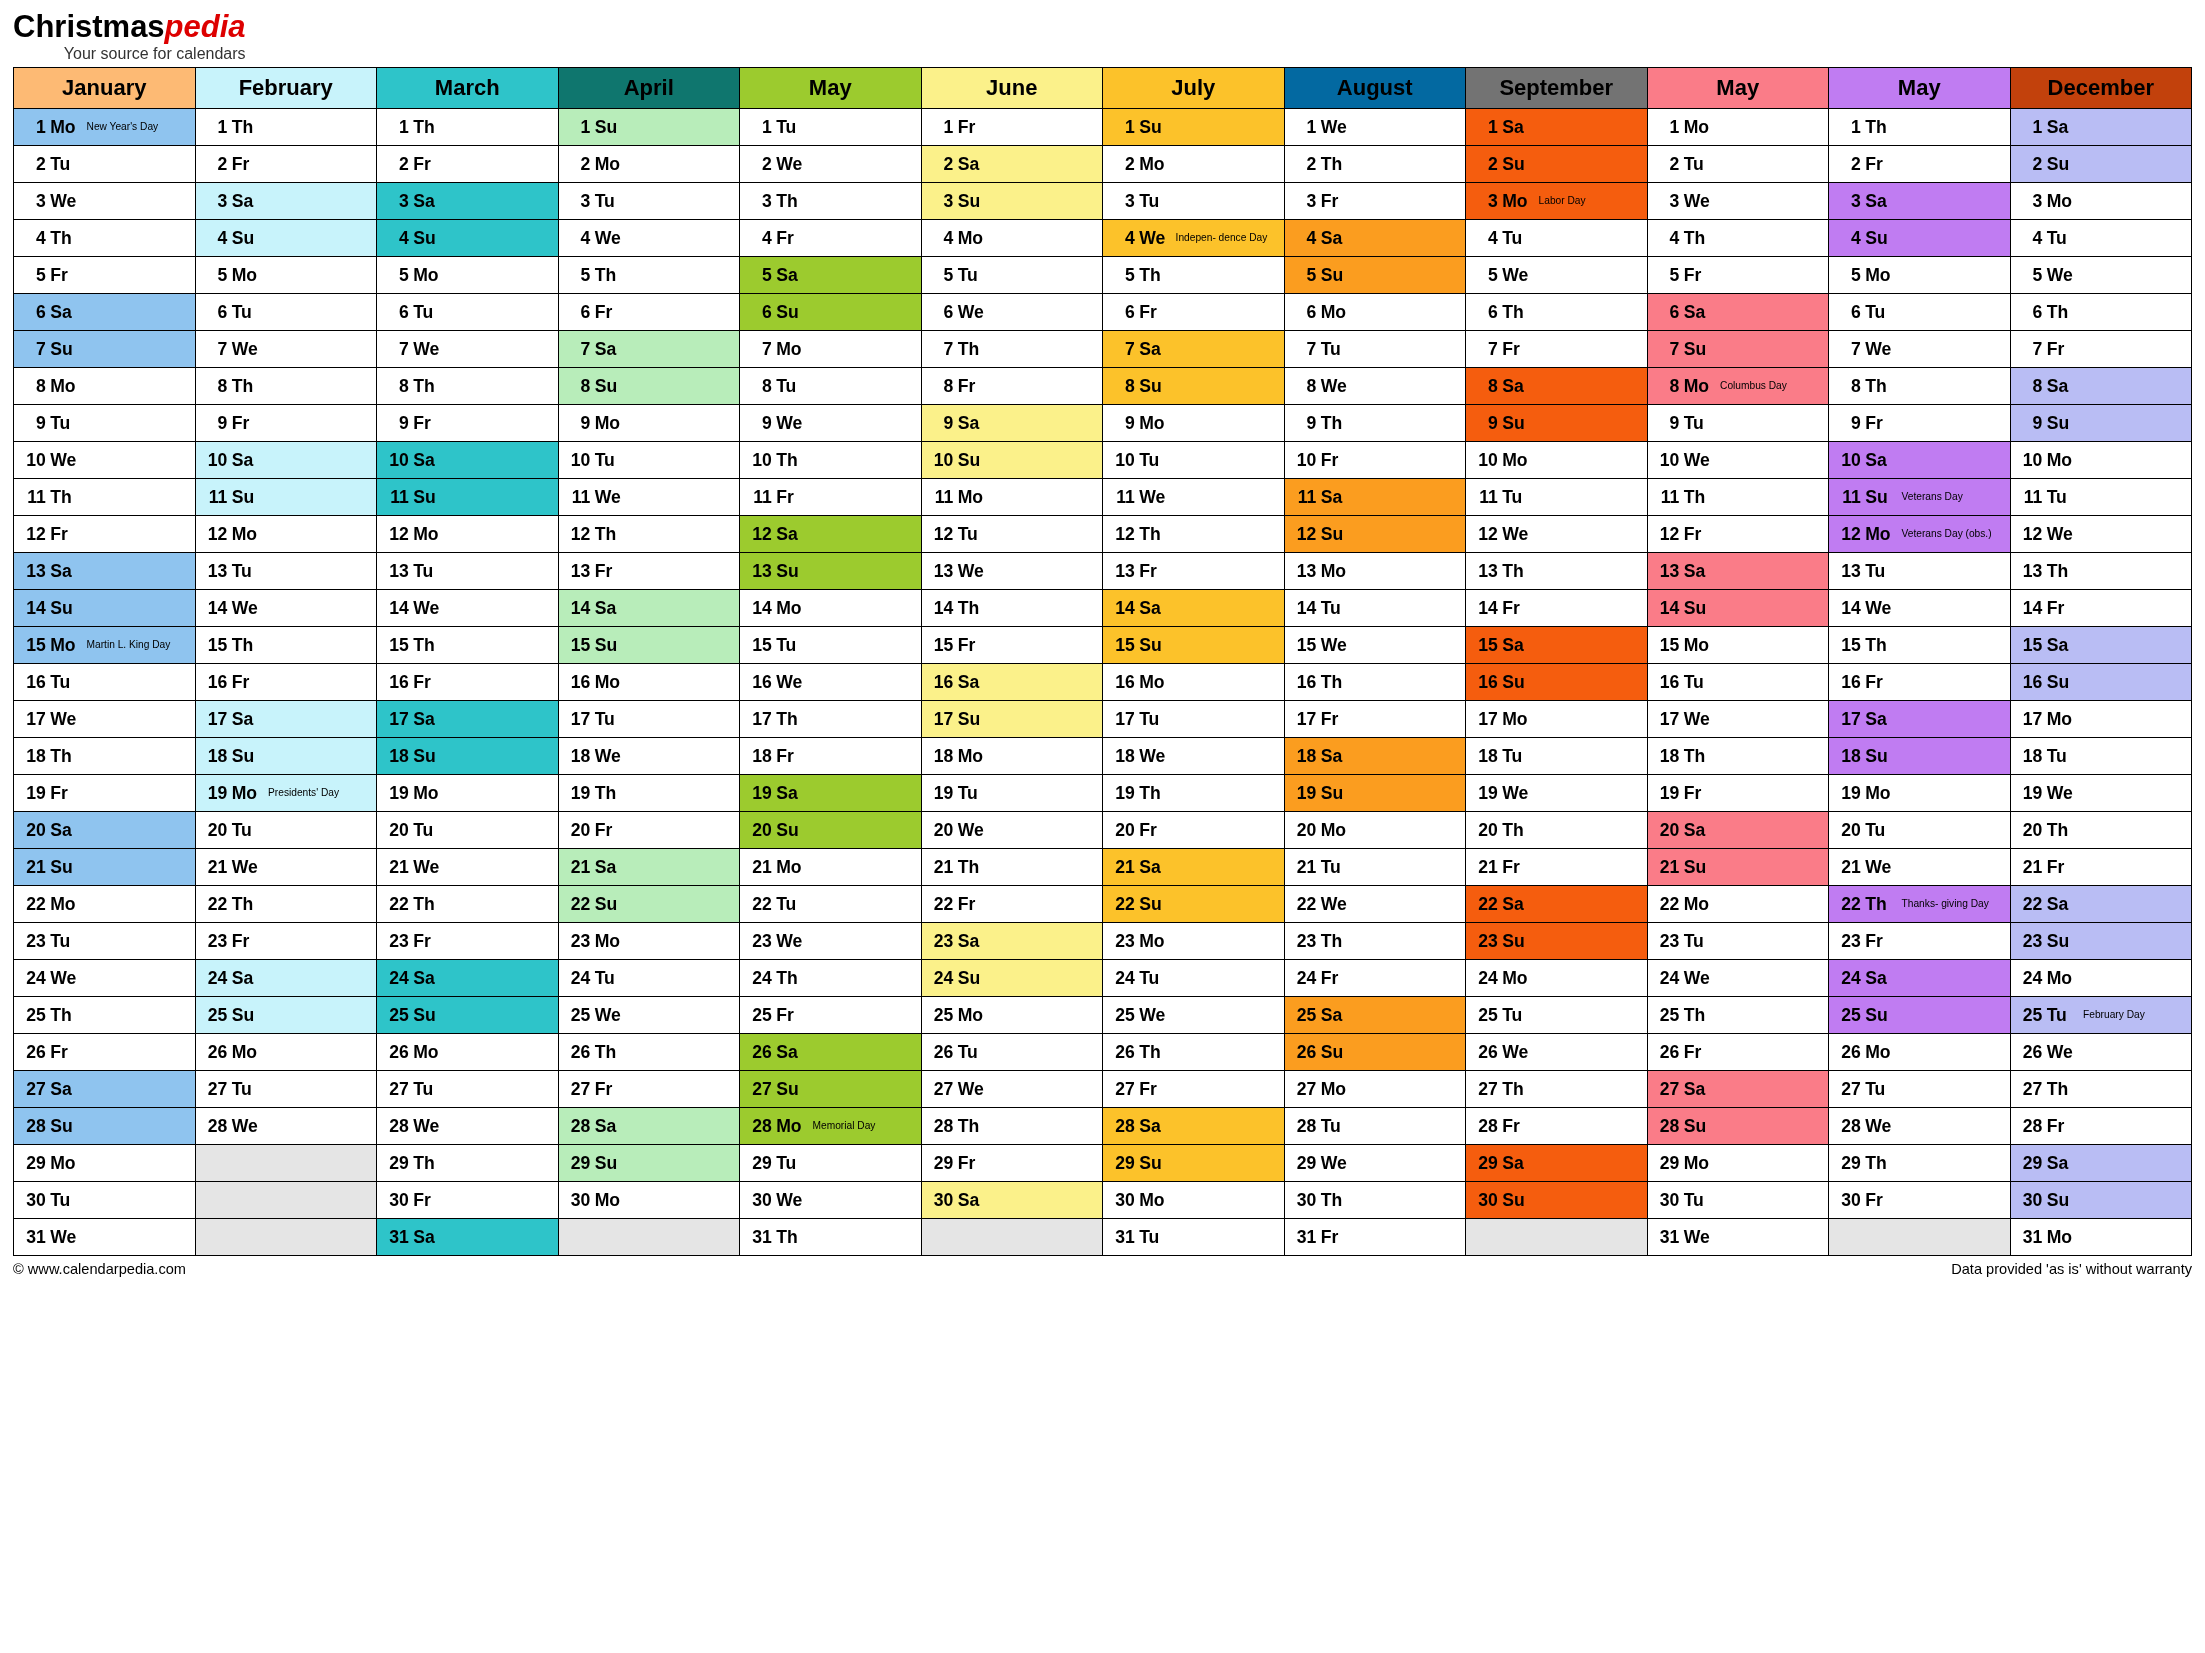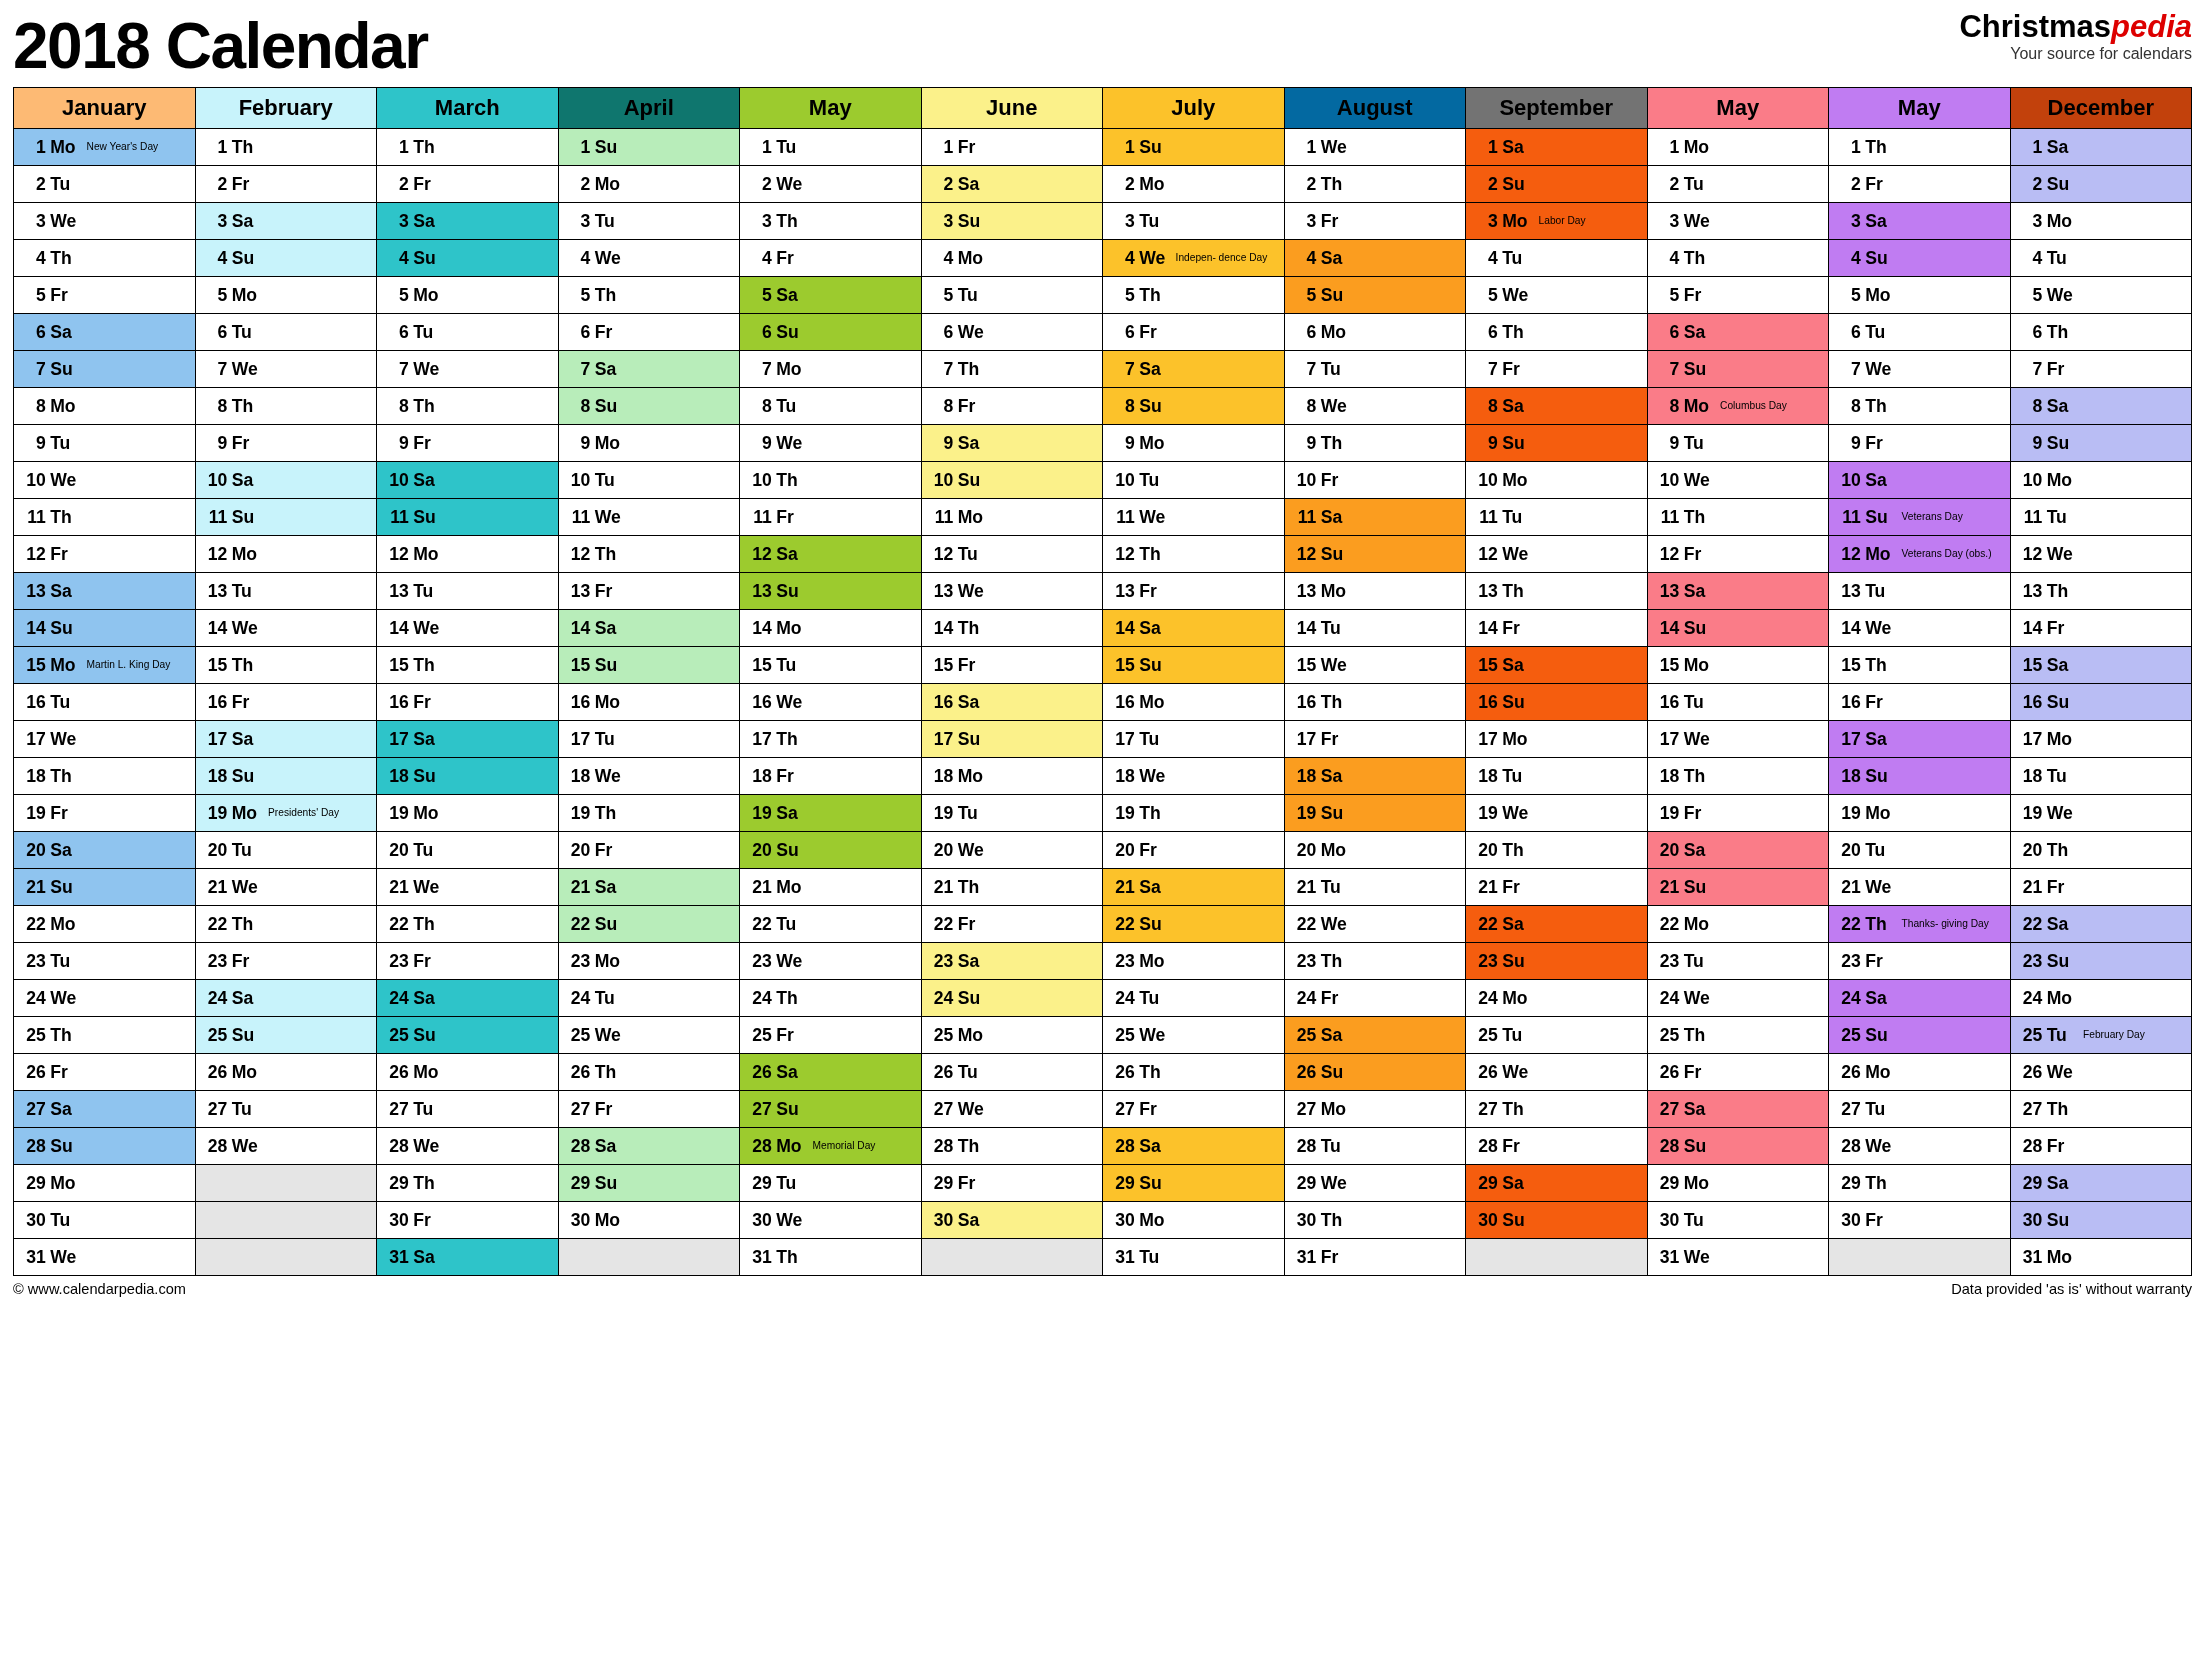--- a/index.html
+++ b/index.html
@@ -17,21 +17,20 @@
   td .row { display: flex; align-items: center; gap: 4.4px; height: 100%; padding-left: 2.9px; }
   td .num { width: 26px; text-align: right; }
   td .dow { width: 32px; text-align: left; }
   td .note { font-size: 10.2px; font-weight: 400; line-height: 1.05; flex: 1; }
   .ftr { display: flex; justify-content: space-between; font-size: 14.6px; margin-top: 4.4px; color: #000; }
 </style>
 </head>
 <body>
 
 <div class="hdr">
-  <div class="title">2018 Calendar</div>
   <div class="brand">
     <div class="b1"><span>Christmas</span><span class="p">pedia</span></div>
     <div class="b2">Your source for calendars</div>
   </div>
 </div>
 
 <table>
   <thead>
       <tr id="hdrrow">
         <th style="background: #fdba74;">January</th>

